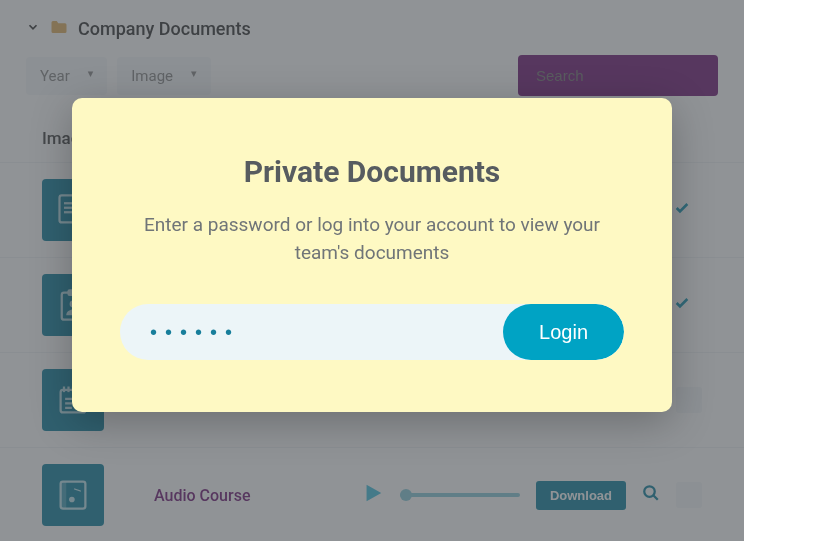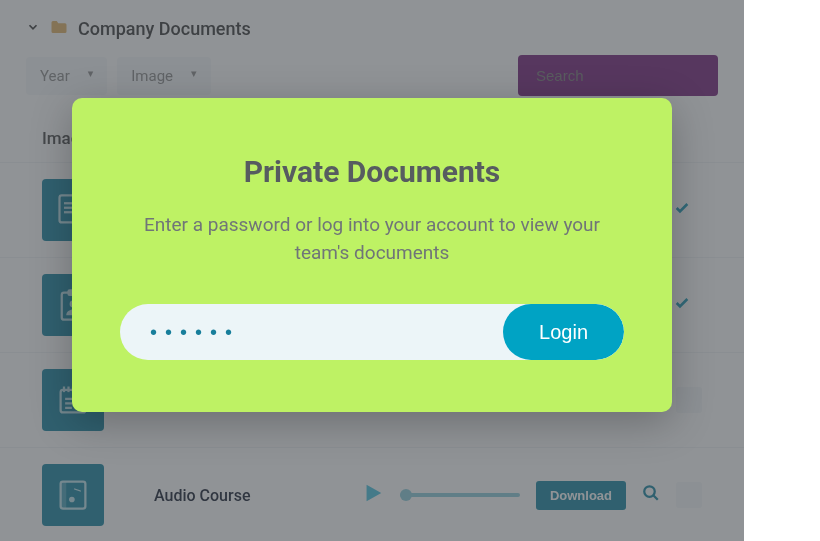--- a/index.html
+++ b/index.html
@@ -69,21 +69,21 @@
       width: 62px;
       height: 62px;
       background: #0f819e;
       border-radius: 4px;
       display: flex;
       align-items: center;
       justify-content: center;
       flex-shrink: 0;
     }
     .thumb svg { width: 36px; height: 36px; }
-    .row-title { color: #0f172a; font-size: 16px; font-weight: 500; }
+    .row-title { color: #701a75; font-size: 16px; font-weight: 500; }
     .check {
       margin-left: auto;
       color: #1496b4;
       font-weight: bold;
       padding-right: 12px;
     }
     .row-actions {
       margin-left: auto;
       display: flex;
       align-items: center;
@@ -109,21 +109,21 @@
       position: absolute;
       inset: 0;
       background: rgba(70,75,80,0.6);
       display: flex;
       align-items: flex-start;
       justify-content: center;
       padding-top: 98px;
     }
     .modal {
       width: 600px;
-      background: #bef264;
+      background: #fef9c3;
       border-radius: 10px;
       box-shadow: 0 10px 40px rgba(0,0,0,0.25);
       padding: 56px 48px 52px;
       text-align: center;
     }
     .modal h2 {
       font-size: 30px;
       font-weight: 700;
       color: #575c60;
       margin-bottom: 22px;

